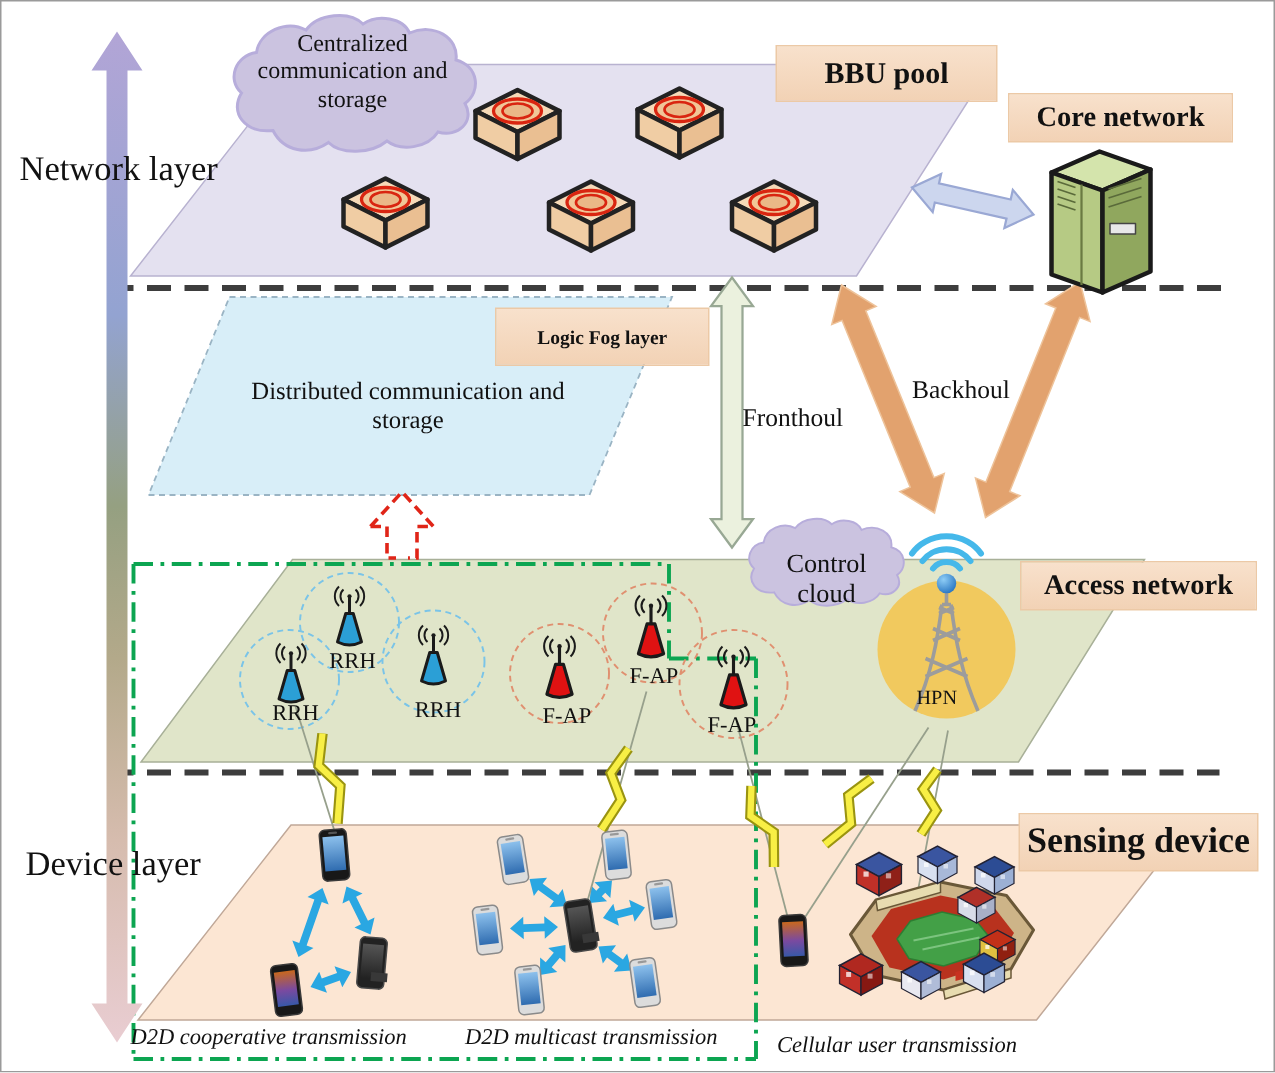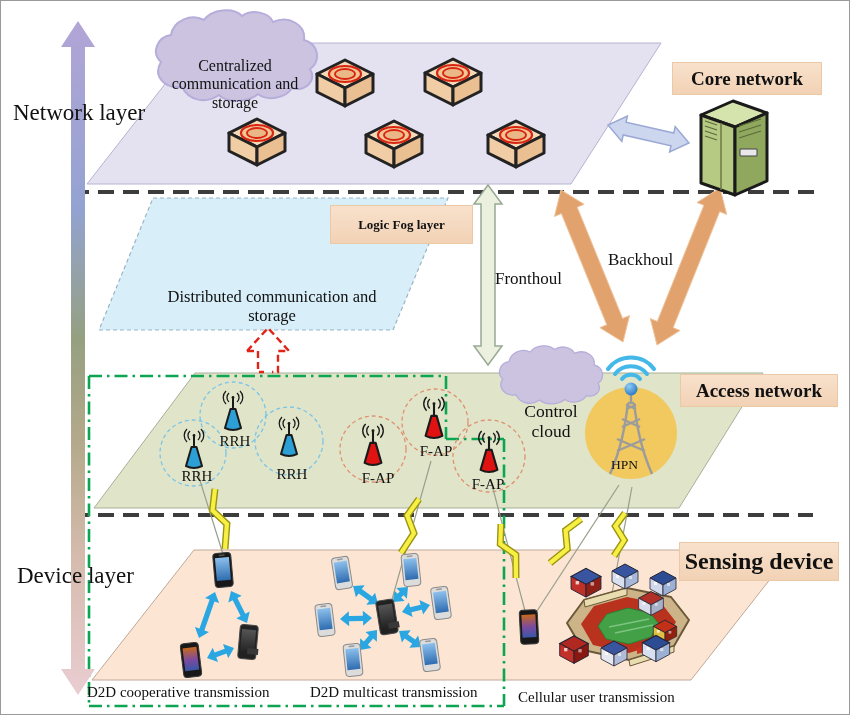--- a/index.html
+++ b/index.html
@@ -9,23 +9,23 @@
     font-family:"Liberation Serif",serif;color:#111;
   }
   .stage svg{position:absolute;left:0;top:0;}
   .lbl{position:absolute;line-height:1.15;white-space:nowrap;}
   .layer-lbl{font-size:23px;font-weight:normal;}
   .tagbox{
     position:absolute;display:flex;align-items:center;justify-content:center;
     background:linear-gradient(180deg,#f8e1cc,#f2d2b5);
     border:1px solid #ecc9a6;font-weight:bold;text-align:center;
   }
-  .wrap{white-space:normal;text-align:center;margin-top:36px;}
+  .wrap{white-space:normal;text-align:center;}
   .small-node-lbl{font-size:15px;text-align:center;}
-  .caption{font-size:15px;}
+  .caption{font-size:15px;font-style:italic;}
 </style>
 </head>
 <body>
 
 <div class="stage">
 
 <svg width="850" height="715" viewBox="0 0 850 715">
   <defs>
     <linearGradient id="gradVert" x1="0" y1="0" x2="0" y2="1">
       <stop offset="0" stop-color="#b2a5d6"></stop>
@@ -266,20 +266,21 @@
     <use href="#house" style="--roof:#3a55a0;--wall:#e8e8f0;--wall2:#b0bcd8" transform="translate(613,651)"></use>
     <use href="#house" style="--roof:#2c4c94;--wall:#d8e0f0;--wall2:#9cb0d4" transform="translate(655,646) scale(1.05)"></use>
   </g>
 </svg>
 
 <div class="lbl layer-lbl" style="left:12px;top:99px">Network layer</div>
 <div class="lbl layer-lbl" style="left:16px;top:562px">Device layer</div>
 
 <div class="lbl wrap" style="left:152px;top:20px;width:164px;font-size:16px;white-space:normal">Centralized communication and storage</div>
 
+<div class="tagbox" style="left:516px;top:29px;width:146px;height:36px;font-size:20px">BBU pool</div>
 <div class="tagbox" style="left:671px;top:61px;width:148px;height:31px;font-size:19px">Core network</div>
 <div class="tagbox" style="left:329px;top:204px;width:141px;height:37px;font-size:13px">Logic Fog layer</div>
 <div class="tagbox" style="left:679px;top:373px;width:156px;height:31px;font-size:19px">Access network</div>
 <div class="tagbox" style="left:678px;top:541px;width:158px;height:37px;font-size:24px">Sensing device</div>
 
 <div class="lbl wrap" style="left:145px;top:251px;width:252px;font-size:16.5px;white-space:normal">Distributed communication and storage</div>
 
 <div class="lbl" style="left:494px;top:268px;font-size:17px">Fronthoul</div>
 <div class="lbl" style="left:607px;top:249px;font-size:17px">Backhoul</div>
 

